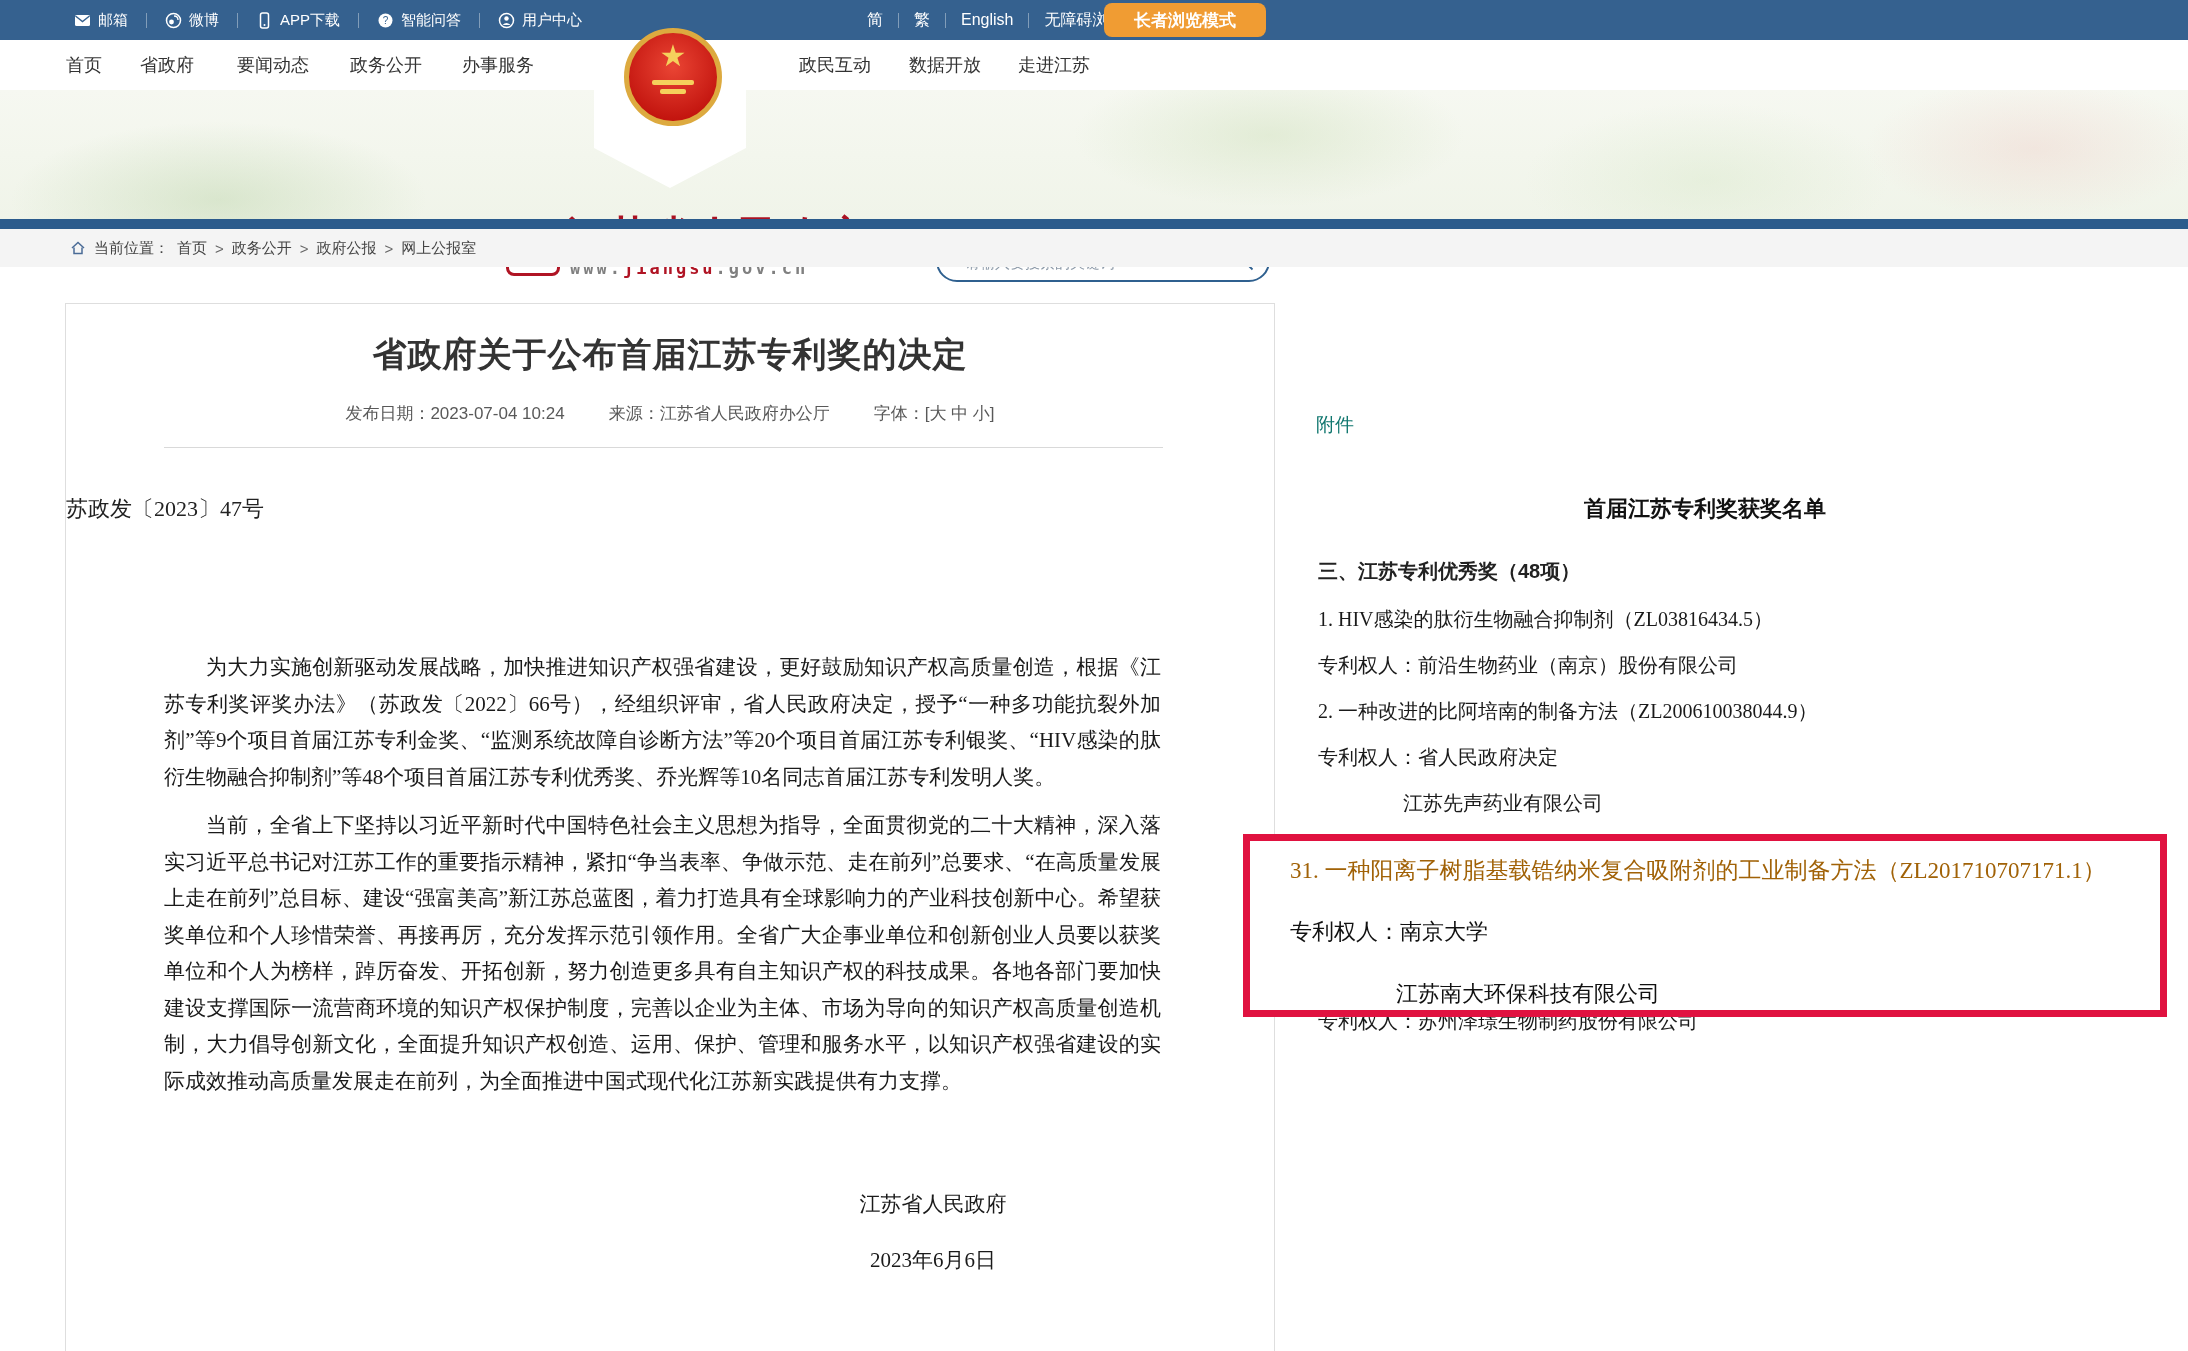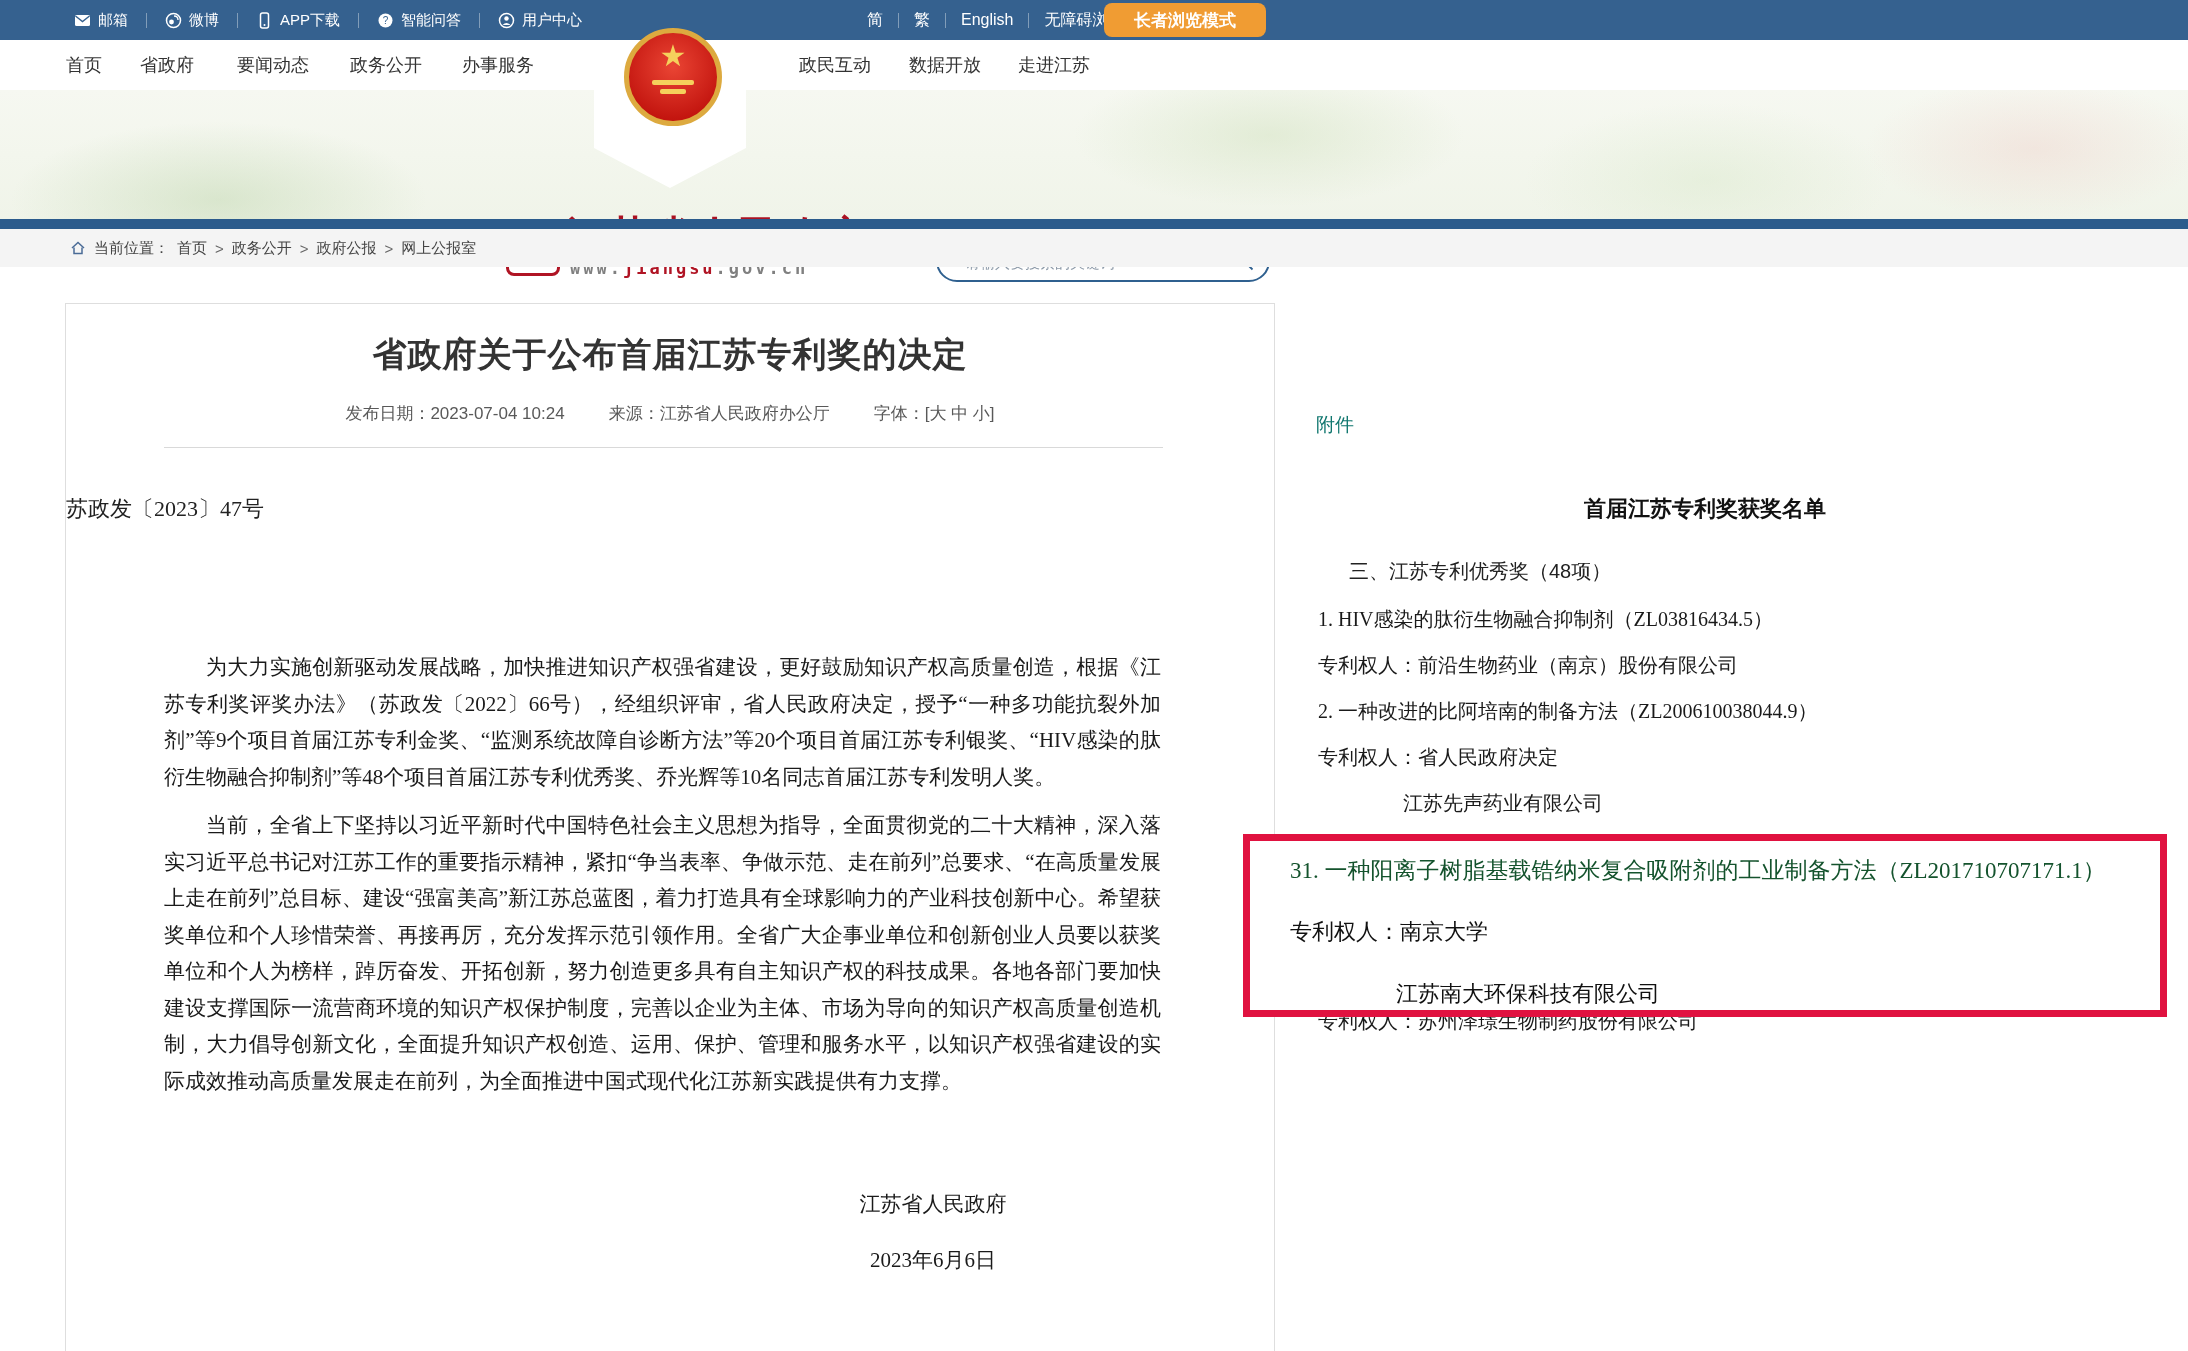--- a/index.html
+++ b/index.html
@@ -68,26 +68,26 @@
   .salutation{position:absolute;left:98px;top:296px;font-size:21px;color:#1a1a1a;}
   .para{position:absolute;left:98px;width:997px;font-size:21px;line-height:36.5px;color:#1a1a1a;
         text-indent:2em;text-align:justify;margin:0;}
   .p1{top:345px;} .p2{top:503px;}
   .sig-name{position:absolute;left:702px;top:886px;width:330px;text-align:center;font-size:21px;color:#1a1a1a;}
   .sig-date{position:absolute;left:702px;top:942px;width:330px;text-align:center;font-size:21px;color:#1a1a1a;}
   
   .attachment{position:absolute;left:1290px;top:400px;width:898px;height:951px;}
   .att-label{position:absolute;left:26px;top:12px;font-size:19px;color:#0f766e;}
   .att-title{position:absolute;left:0;top:94px;width:830px;text-align:center;font-size:22px;font-weight:bold;color:#111;}
-  .att-section{position:absolute;left:28px;top:158px;font-size:20px;font-weight:normal;color:#222;font-family:"Liberation Sans",sans-serif;margin-left:31px;}
+  .att-section{position:absolute;left:28px;top:158px;font-size:20px;font-weight:bold;color:#222;font-family:"Liberation Sans",sans-serif;}
   .att-line{position:absolute;font-size:20px;color:#1a1a1a;white-space:nowrap;}
   .att-clipped{position:absolute;left:28px;top:608px;font-size:20px;color:#1a1a1a;z-index:1;white-space:nowrap;}
   
   .hl-box{position:absolute;left:1243px;top:834px;width:910px;height:169px;border:7px solid #e01240;background:#fff;z-index:5;}
-  .hl-l1{position:absolute;left:40px;top:14px;font-size:23px;color:#14532d;white-space:nowrap;}
+  .hl-l1{position:absolute;left:40px;top:14px;font-size:23px;color:#a16207;white-space:nowrap;}
   .hl-l2{position:absolute;left:40px;top:76px;font-size:22px;color:#111;white-space:nowrap;}
   .hl-l3{position:absolute;left:146px;top:138px;font-size:22px;color:#111;white-space:nowrap;}
 </style>
 </head>
 <body>
 
 <div class="page">
 
   <div class="topbar">
     <div class="tb-left">

